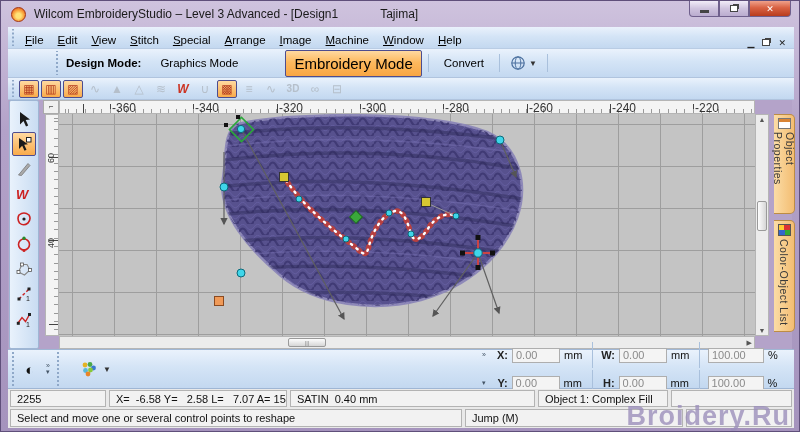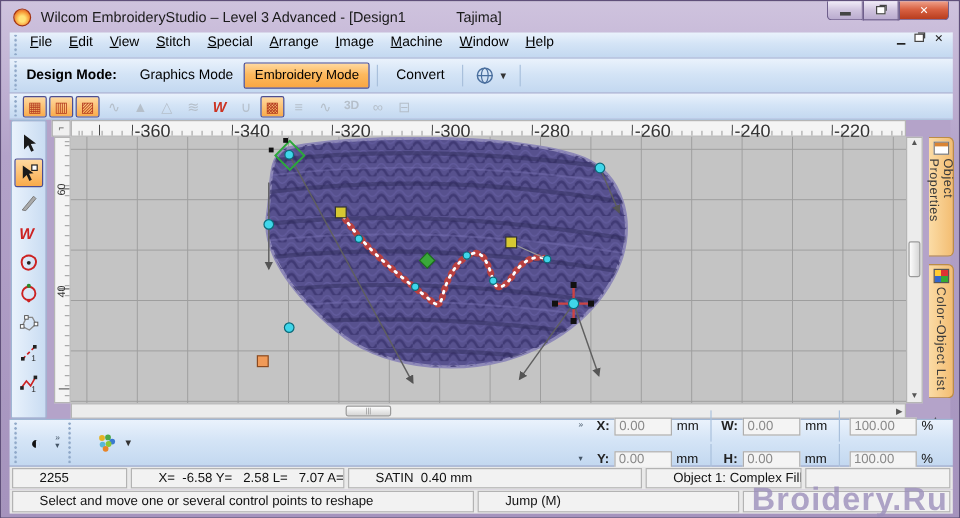--- a/index.html
+++ b/index.html
@@ -21,33 +21,33 @@
   .win-btn.close { width:42px; border-radius:0 0 4px 0; color:#fff;
              background:linear-gradient(#efa18b,#d96243 45%,#b83c1d); }
   .restore-glyph { width:8px; height:7px; border:1px solid #444; background:#fff; box-shadow:2px -2px 0 -1px #444; }
   .min-glyph { width:9px; height:3px; background:#444; margin-top:6px; }
   
   .app-body { position:absolute; left:7px; right:7px; top:26px; bottom:5px; background:#b4a3c9; }
   .tb-grad { background:linear-gradient(#eaf2fc,#d4e4f6 45%,#c3d8f0); }
   .grip { width:5px; align-self:stretch; margin:2px 3px 2px 2px;
           background-image:radial-gradient(circle,#8fa8c8 1px,transparent 1.2px);
           background-size:4px 4px; background-position:center; background-repeat:repeat-y; }
-  .menubar { position:absolute; left:0; top:0; width:786px; height:22px; display:flex; align-items:flex-start;
+  .menubar { position:absolute; left:0; top:0; width:786px; height:22px; display:flex; align-items:flex-end;
              font-size:11.5px; border-bottom:1px solid #b9cce4; }
   .menu-item { display:inline-block; padding:2px 7px; cursor:default; }
   .menu-item::first-letter { text-decoration:underline; }
   .mdi-controls { margin-left:auto; display:flex; gap:8px; padding-right:8px; align-items:center; }
   .mdi-controls span { font-size:9px; color:#222; }
   
   .modebar { position:absolute; left:0; top:22px; width:786px; height:29px; display:flex; align-items:center;
-             font-size:11.5px; border-bottom:1px solid #b0c4de; }
+             font-size:11.5px; border-bottom:1px solid #b0c4de;padding-left:44px; }
   .mode-label { font-weight:bold; margin:0 10px 0 4px; }
   .btn-flat { padding:4px 8px; border:1px solid transparent; border-radius:2px; background:transparent; cursor:pointer; font-size:11.5px; }
-  .btn-orange { padding:4px 8px; border:1px solid #4d4d8f; border-radius:2px; cursor:pointer; font-size:11px;
-                background:linear-gradient(#ffd9a0,#fdb95e 45%,#f8a643); }
+  .btn-orange { padding:4px 8px; border:1px solid #4d4d8f; border-radius:2px; cursor:pointer; font-size:15px;
+                background:linear-gradient(#ffd9a0,#fdb95e 45%,#f8a643);margin-left:38px; }
   .vsep { width:1px; height:18px; background:#a9c0dc; margin:0 6px; }
   .globe-btn { display:flex; align-items:center; gap:3px; padding:2px 4px; cursor:pointer; }
   .caret { font-size:8px; color:#333; }
   
   .stitchbar { position:absolute; left:0; top:51px; width:786px; height:22px; display:flex; align-items:center;
                border-bottom:1px solid #b0c4de; }
   .sticon { width:20px; height:18px; margin:0 1px; display:flex; align-items:center; justify-content:center;
             font-size:12px; border:1px solid transparent; border-radius:2px; color:#555; cursor:pointer; }
   .sticon.active { background:linear-gradient(#ffd9a0,#f9ab4b); border-color:#4d4d8f; color:#b33a1f; }
   .sticon.disabled { color:#b5bfca; }
@@ -59,21 +59,21 @@
            background:linear-gradient(90deg,#e8f1fb,#cdding 0); background:linear-gradient(90deg,#e9f2fc,#c9dcf2); }
   .tool { width:24px; height:24px; display:flex; align-items:center; justify-content:center; cursor:pointer;
           border:1px solid transparent; border-radius:2px; }
   .tool.active { background:linear-gradient(#ffd9a0,#f9ab4b); border-color:#4d4d8f; }
   .ruler-corner { position:absolute; left:35px; top:0; width:16px; height:14px; background:#f0f0f0;
                   border:1px solid #aaa; font-size:8px; color:#555; text-align:center; line-height:12px; }
   .hruler { position:absolute; left:51px; top:0; width:696px; height:14px; background:#f4f4f4; border:1px solid #b5b5b5;
             background-image:repeating-linear-gradient(90deg,#999 0 1px,transparent 1px 8.33px),
                              repeating-linear-gradient(90deg,#444 0 1px,transparent 1px 83.33px);
             background-size:100% 4px,100% 9px; background-repeat:repeat-x; background-position:8px 100%,50px 100%; }
-  .hruler span { position:absolute; top:0; font-size:15px; color:#333; }
+  .hruler span { position:absolute; top:0; font-size:12px; color:#333; }
   .vruler { position:absolute; left:37px; top:14px; width:14px; height:222px; background:#f4f4f4; border:1px solid #b5b5b5;
             background-image:repeating-linear-gradient(#999 0 1px,transparent 1px 8.33px),
                              repeating-linear-gradient(#444 0 1px,transparent 1px 83.33px);
             background-size:4px 100%,9px 100%; background-repeat:repeat-y; background-position:100% 6px,100% 42px; }
   .vruler span { position:absolute; left:0px; font-size:9px; color:#333; transform:rotate(-90deg); }
   .canvas { position:absolute; left:51px; top:14px; width:696px; height:222px; background:#c4c4c4; overflow:hidden;
             background-image:linear-gradient(#9e9e9e 1px,transparent 1px),linear-gradient(90deg,#9e9e9e 1px,transparent 1px);
             background-size:42px 42px; background-position:13px 10px; }
   .hscroll { position:absolute; left:51px; top:236px; width:696px; height:13px; background:#ececec; border:1px solid #b5b5b5;
              display:block; }
@@ -114,21 +114,21 @@
   .ffield { width:48px; height:15px; background:#f4f4f4; border:1px solid #aeaeae; color:#8a8a8a; font-size:11px;
             padding:0 3px; font-family:"Liberation Sans",sans-serif; }
   .funit { width:20px; color:#111; }
   .fsep { width:1px; height:26px; background:#a9c0dc; margin:0 4px; align-self:center; }
   .scalef { width:56px; }
   
   .status1 { position:absolute; left:0; top:362px; width:786px; height:19px; background:#e9e9e9; display:flex; gap:3px;
              padding:1px 2px; font-size:11px; }
   .status2 { position:absolute; left:0; top:381px; width:786px; height:20px; background:#e9e9e9; display:flex; gap:3px;
              padding:1px 2px; font-size:11px; }
-  .cell { background:#f2f2f2; border:1px solid #b3b3b3; display:flex; align-items:center; padding:0 22px;
+  .cell { background:#f2f2f2; border:1px solid #b3b3b3; display:flex; align-items:center; padding:0 6px;
           white-space:pre; overflow:hidden; color:#111; }
   .watermark { position:absolute; right:4px; bottom:-2px; font-size:27px; font-weight:bold; color:#9c8fbb;
                opacity:.8; letter-spacing:1px; z-index:50; pointer-events:none; }
   svg text { font-family:"Liberation Sans",sans-serif; }
 </style>
 </head>
 <body>
 
 <div class="window">
 
@@ -445,19 +445,19 @@
 
     <div class="status1">
       <span class="cell" style="width:96px">2255</span>
       <span class="cell" style="width:178px">X=  -6.58 Y=   2.58 L=   7.07 A= 158.56</span>
       <span class="cell" style="width:245px">SATIN  0.40 mm</span>
       <span class="cell" style="width:130px">Object 1: Complex Fill</span>
       <span class="cell" style="flex:1"></span>
     </div>
 
     <div class="status2">
-      <span class="cell" style="width:385px">Select and move one or several control points to reshape</span>
+      <span class="cell" style="width:452px">Select and move one or several control points to reshape</span>
       <span class="cell" style="width:218px">Jump (M)</span>
       <span class="cell" style="flex:1"></span>
     </div>
 
   </div>
 </div>
 
 </body></html>

